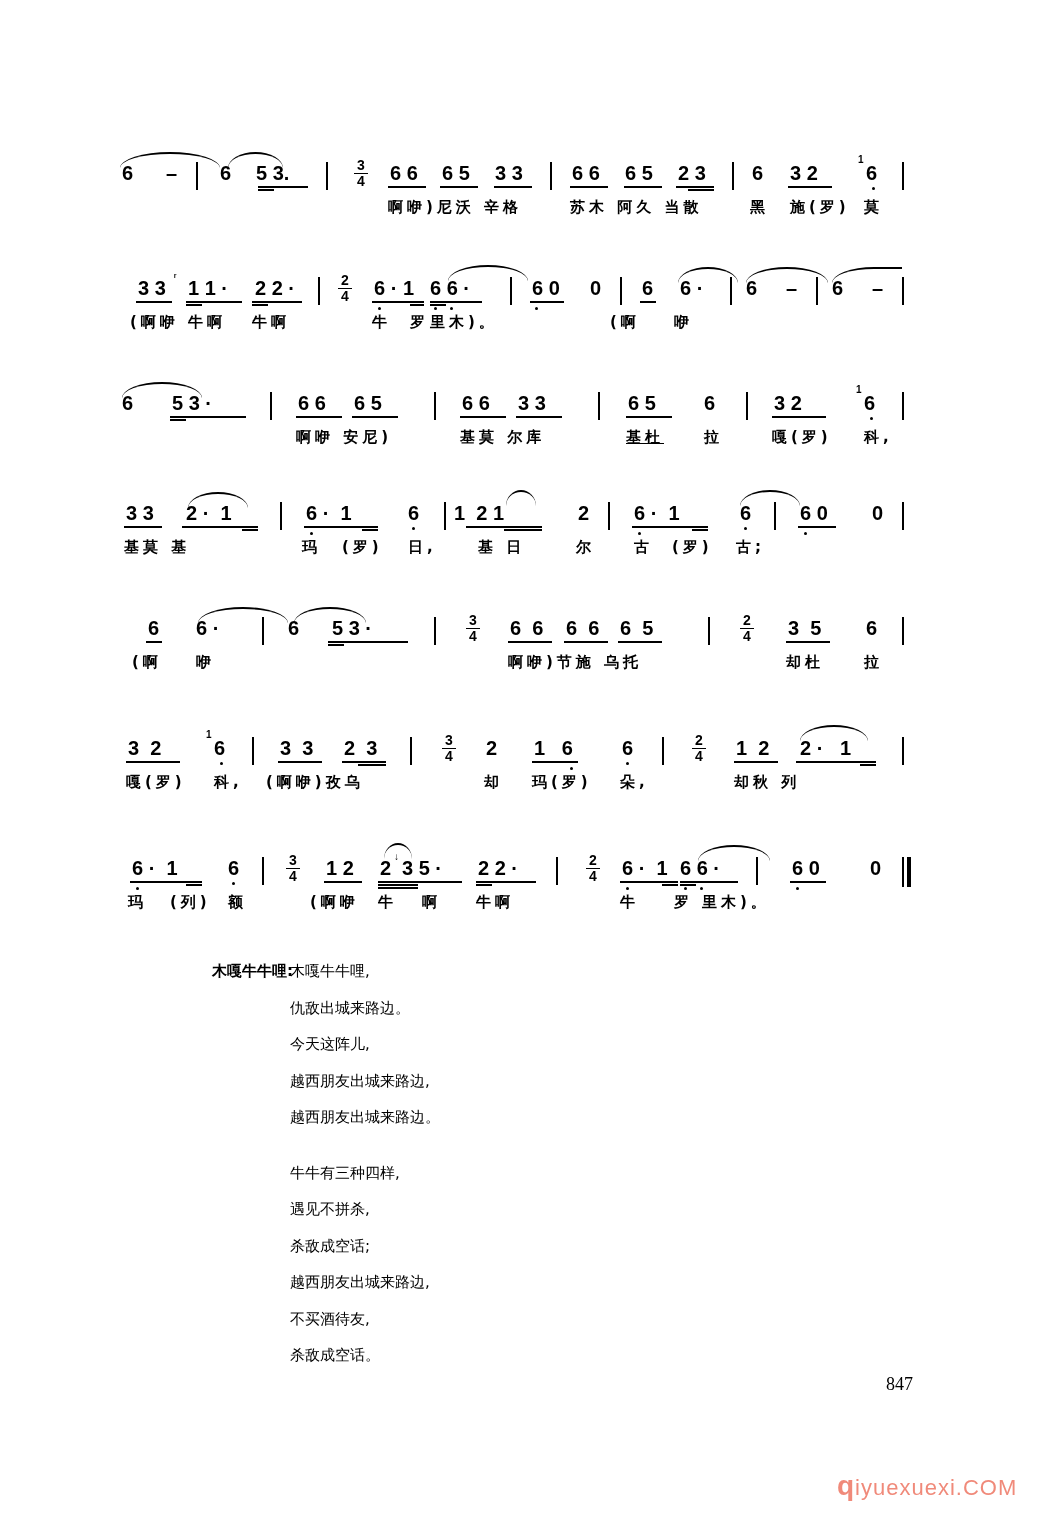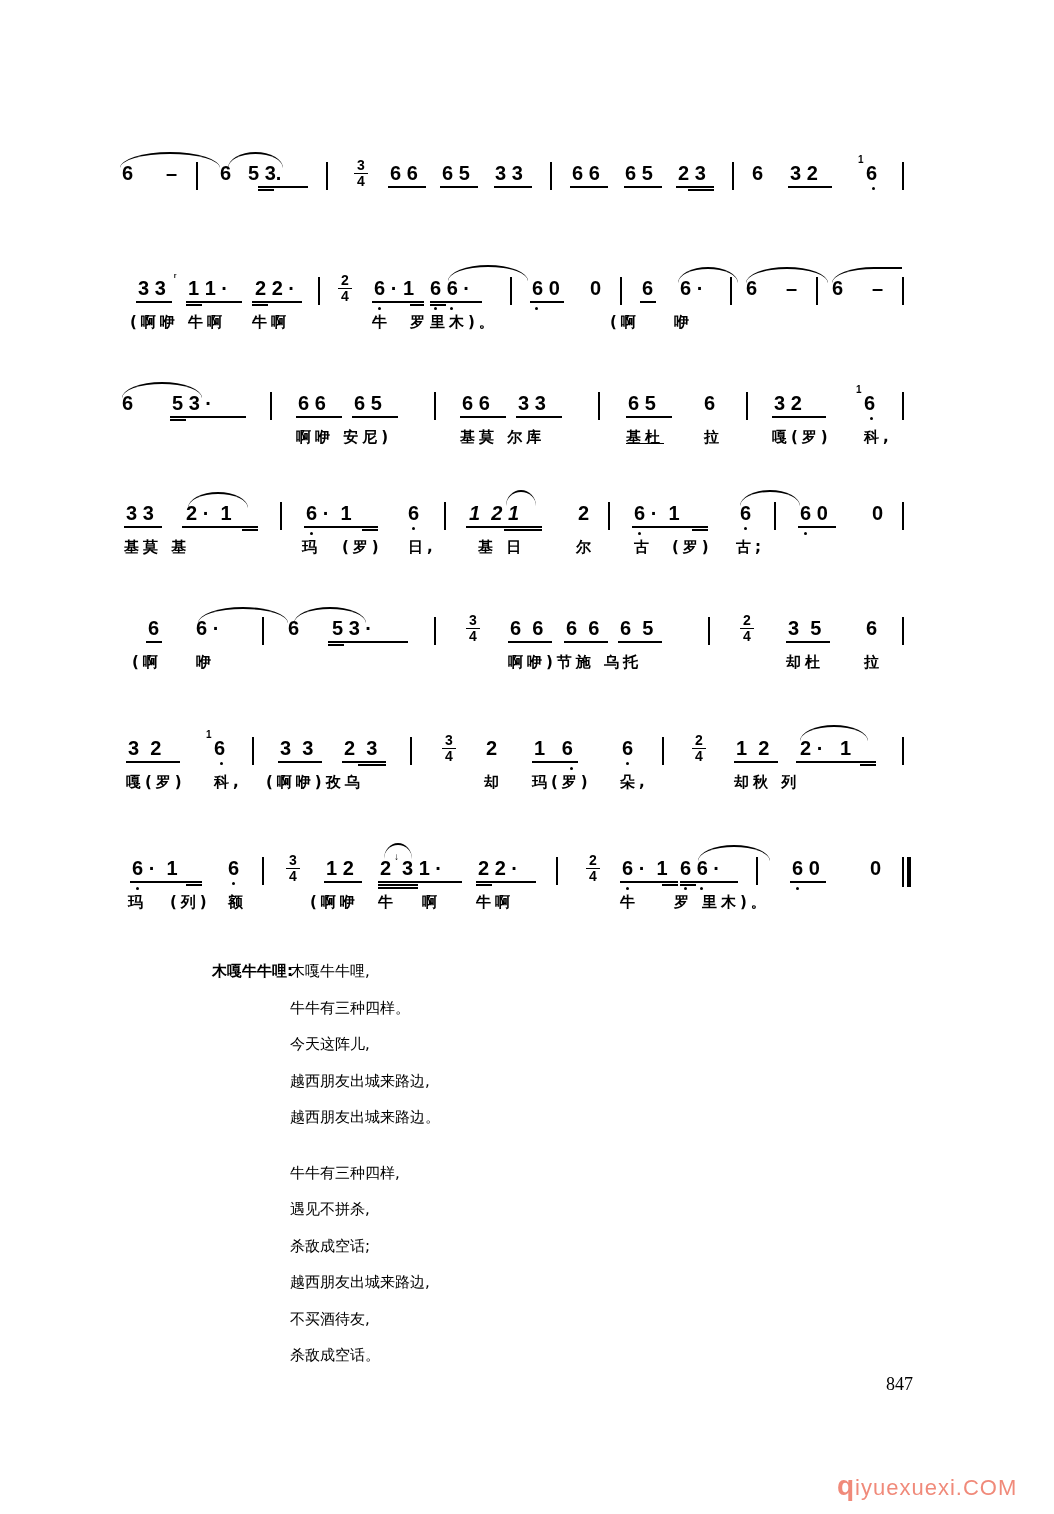--- a/index.html
+++ b/index.html
@@ -31,21 +31,21 @@
 <body>
 
 <div class="system" style="top:140px;">
   <div class="notes">
     <div class="slur" style="left:10px;width:100px;top:-10px;"></div>
     <div class="slur" style="left:118px;width:55px;top:-10px;"></div>
     <span class="n" style="left:12px;">6</span>
       <span class="n" style="left:56px;">–</span>
     <div class="bar" style="left:86px;"></div>
     <span class="n" style="left:110px;">6</span>
-      <span class="n" style="left:138px;text-align:center;">5 3.</span>
+      <span class="n" style="left:146px;text-align:center;">5 3.</span>
     <div class="ul" style="left:148px;width:50px;top:24px;"></div>
       <div class="ul" style="left:148px;width:16px;top:27px;"></div>
     <div class="bar" style="left:216px;"></div>
     <div class="ts" style="left:244px;"><span class="top">3</span><span>4</span></div>
     <span class="n" style="left:280px;">6 6</span>
       <span class="n" style="left:332px;">6 5</span>
       <span class="n" style="left:385px;">3 3</span>
     <div class="ul" style="left:278px;width:38px;top:24px;"></div>
       <div class="ul" style="left:330px;width:38px;top:24px;"></div>
       <div class="ul" style="left:384px;width:38px;top:24px;"></div>
@@ -58,20 +58,27 @@
       <div class="ul" style="left:566px;width:38px;top:24px;"></div>
       <div class="ul" style="left:578px;width:26px;top:27px;"></div>
     <div class="bar" style="left:622px;"></div>
     <span class="n" style="left:642px;">6</span>
       <span class="n" style="left:680px;">3 2</span>
     <div class="ul" style="left:678px;width:44px;top:24px;"></div>
     <span class="grace" style="left:748px;top:-8px;">1</span>
       <span class="n" style="left:756px;">6</span>
       <div class="dot" style="left:762px;top:25px;"></div>
     <div class="bar" style="left:792px;"></div>
+  </div>
+  <div class="lyrics">
+    <span class="ly" style="left:278px;">啊咿)尼沃 辛格</span>
+    <span class="ly" style="left:460px;">苏木 阿久 当散</span>
+    <span class="ly" style="left:640px;">黑</span>
+    <span class="ly" style="left:680px;">施(罗)</span>
+    <span class="ly" style="left:754px;">莫</span>
   </div>
 </div>
 
 <div class="system" style="top:255px;">
   <div class="notes">
     <span class="n" style="left:28px;">3 3</span>
       <span class="grace" style="left:64px;top:-6px;">ʳ</span>
       <span class="n" style="left:78px;">1 1 ·</span>
       <span class="n" style="left:145px;">2 2 ·</span>
     <div class="ul" style="left:26px;width:36px;top:24px;"></div>
@@ -170,21 +177,21 @@
       <div class="ul" style="left:132px;width:16px;top:27px;"></div>
     <div class="slur" style="left:78px;width:60px;top:-10px;"></div>
     <div class="bar" style="left:170px;"></div>
     <span class="n" style="left:196px;">6 · &nbsp;1</span>
       <span class="n" style="left:298px;">6</span>
     <div class="ul" style="left:194px;width:74px;top:24px;"></div>
       <div class="ul" style="left:252px;width:16px;top:27px;"></div>
     <div class="dot" style="left:200px;top:30px;"></div>
       <div class="dot" style="left:302px;top:25px;"></div>
     <div class="bar" style="left:334px;"></div>
-    <span class="n" style="left:359px;font-style:italic;">1 &nbsp;2 1</span>
+    <span class="n" style="left:344px;">1 &nbsp;2 1</span>
       <span class="n" style="left:468px;">2</span>
     <div class="ul" style="left:356px;width:76px;top:24px;"></div>
       <div class="ul" style="left:394px;width:38px;top:27px;"></div>
     <div class="slur" style="left:396px;width:30px;top:-12px;"></div>
     <div class="bar" style="left:498px;"></div>
     <span class="n" style="left:524px;">6 · &nbsp;1</span>
       <span class="n" style="left:630px;">6</span>
     <div class="ul" style="left:522px;width:76px;top:24px;"></div>
       <div class="ul" style="left:582px;width:16px;top:27px;"></div>
     <div class="dot" style="left:528px;top:30px;"></div>
@@ -294,21 +301,21 @@
       <span class="n" style="left:118px;">6</span>
     <div class="ul" style="left:20px;width:72px;top:24px;"></div>
       <div class="ul" style="left:76px;width:16px;top:27px;"></div>
     <div class="dot" style="left:26px;top:30px;"></div>
       <div class="dot" style="left:122px;top:25px;"></div>
     <div class="bar" style="left:152px;"></div>
     <div class="ts" style="left:176px;"><span class="top">3</span><span>4</span></div>
     <span class="n" style="left:216px;">1 2</span>
       <span class="n" style="left:270px;">2</span>
       <span class="grace" style="left:284px;top:-6px;">↓</span>
-      <span class="n" style="left:292px;">3 1 ·</span>
+      <span class="n" style="left:292px;">3 5 ·</span>
       <span class="n" style="left:368px;">2 2 ·</span>
     <div class="ul" style="left:214px;width:38px;top:24px;"></div>
       <div class="ul" style="left:268px;width:84px;top:24px;"></div>
       <div class="ul" style="left:268px;width:40px;top:27px;"></div>
       <div class="ul" style="left:268px;width:40px;top:30px;"></div>
     <div class="ul" style="left:366px;width:60px;top:24px;"></div>
       <div class="ul" style="left:366px;width:16px;top:27px;"></div>
     <div class="slur" style="left:274px;width:28px;top:-14px;"></div>
     <div class="bar" style="left:446px;"></div>
     <div class="ts" style="left:476px;"><span class="top">2</span><span>4</span></div>
@@ -339,21 +346,21 @@
     <span class="ly" style="left:366px;">牛啊</span>
     <span class="ly" style="left:510px;">牛</span>
     <span class="ly" style="left:564px;">罗</span>
     <span class="ly" style="left:592px;">里木)。</span>
   </div>
 </div>
 
 <div>
   <span class="trans trans-label" style="left:212px;top:962px;">木嘎牛牛哩:</span>
   <span class="trans" style="left:290px;top:962px;">木嘎牛牛哩,</span>
-  <span class="trans" style="left:290px;top:999px;">牛牛有三种四样。</span>
+  <span class="trans" style="left:290px;top:999px;">仇敌出城来路边。</span>
   <span class="trans" style="left:290px;top:1035px;">今天这阵儿,</span>
   <span class="trans" style="left:290px;top:1072px;">越西朋友出城来路边,</span>
   <span class="trans" style="left:290px;top:1108px;">越西朋友出城来路边。</span>
 
   <span class="trans" style="left:290px;top:1164px;">牛牛有三种四样,</span>
   <span class="trans" style="left:290px;top:1200px;">遇见不拼杀,</span>
   <span class="trans" style="left:290px;top:1237px;">杀敌成空话;</span>
   <span class="trans" style="left:290px;top:1273px;">越西朋友出城来路边,</span>
   <span class="trans" style="left:290px;top:1310px;">不买酒待友,</span>
   <span class="trans" style="left:290px;top:1346px;">杀敌成空话。</span>

